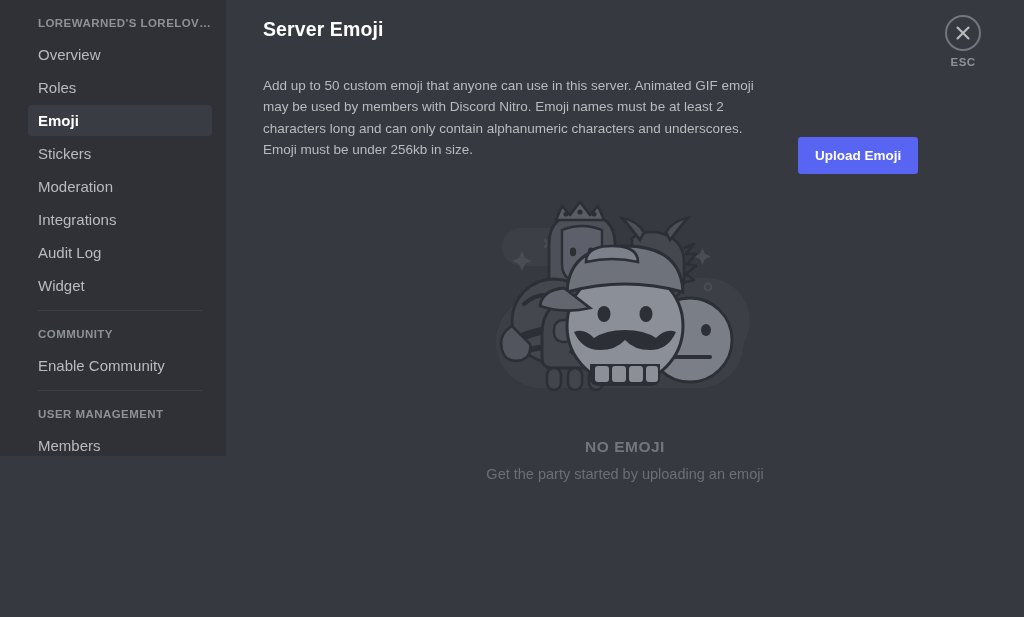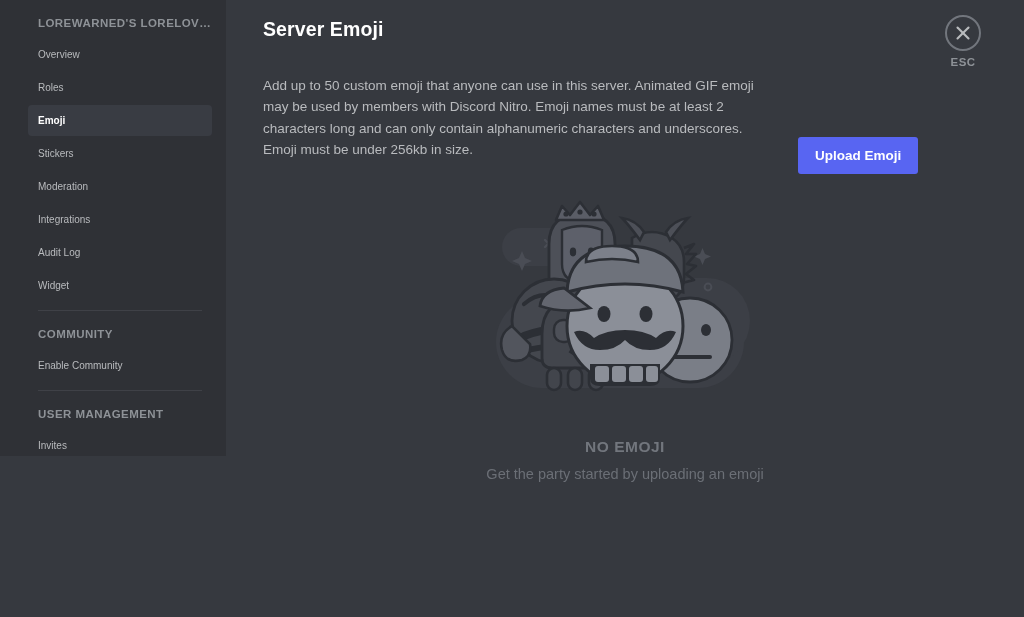--- a/index.html
+++ b/index.html
@@ -46,21 +46,21 @@
     margin-top: 15px;
     margin-bottom: 8px;
     white-space: nowrap;
     overflow: hidden;
   }
   .side-item {
     height: 31px;
     line-height: 31px;
     border-radius: 4px;
     padding: 0 10px;
-    font-size: 10px;
+    font-size: 15px;
     color: #b9bbbe;
     margin-bottom: 2px;
     white-space: nowrap;
     overflow: hidden;
     cursor: pointer;
   }
   .side-item.active {
     background: #393c43;
     color: #ffffff;
     font-weight: bold;
@@ -189,20 +189,21 @@
         <div class="side-item">Stickers</div>
         <div class="side-item">Moderation</div>
         <div class="side-item">Integrations</div>
         <div class="side-item">Audit Log</div>
         <div class="side-item">Widget</div>
         <div class="side-divider"></div>
         <div class="side-header">COMMUNITY</div>
         <div class="side-item">Enable Community</div>
         <div class="side-divider"></div>
         <div class="side-header">USER MANAGEMENT</div>
+        <div class="side-item">Members</div>
         <div class="side-item">Invites</div>
         <div class="side-item">Bans</div>
         <div class="side-divider"></div>
       </div>
   </nav>
 
   <section class="content">
 
     <div class="content-pad">
       <h1 class="page-title">Server Emoji</h1>

